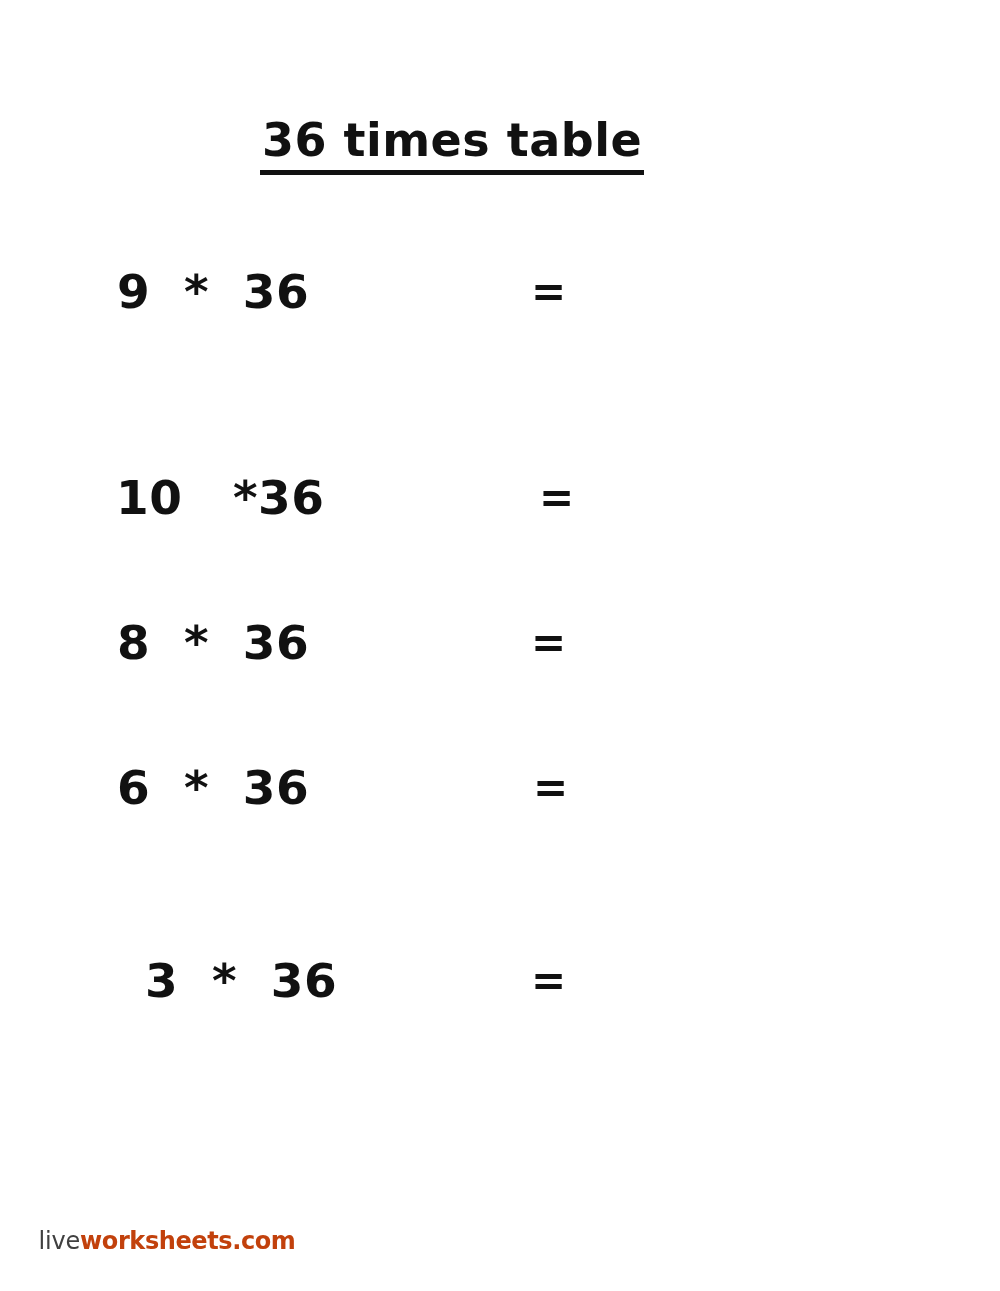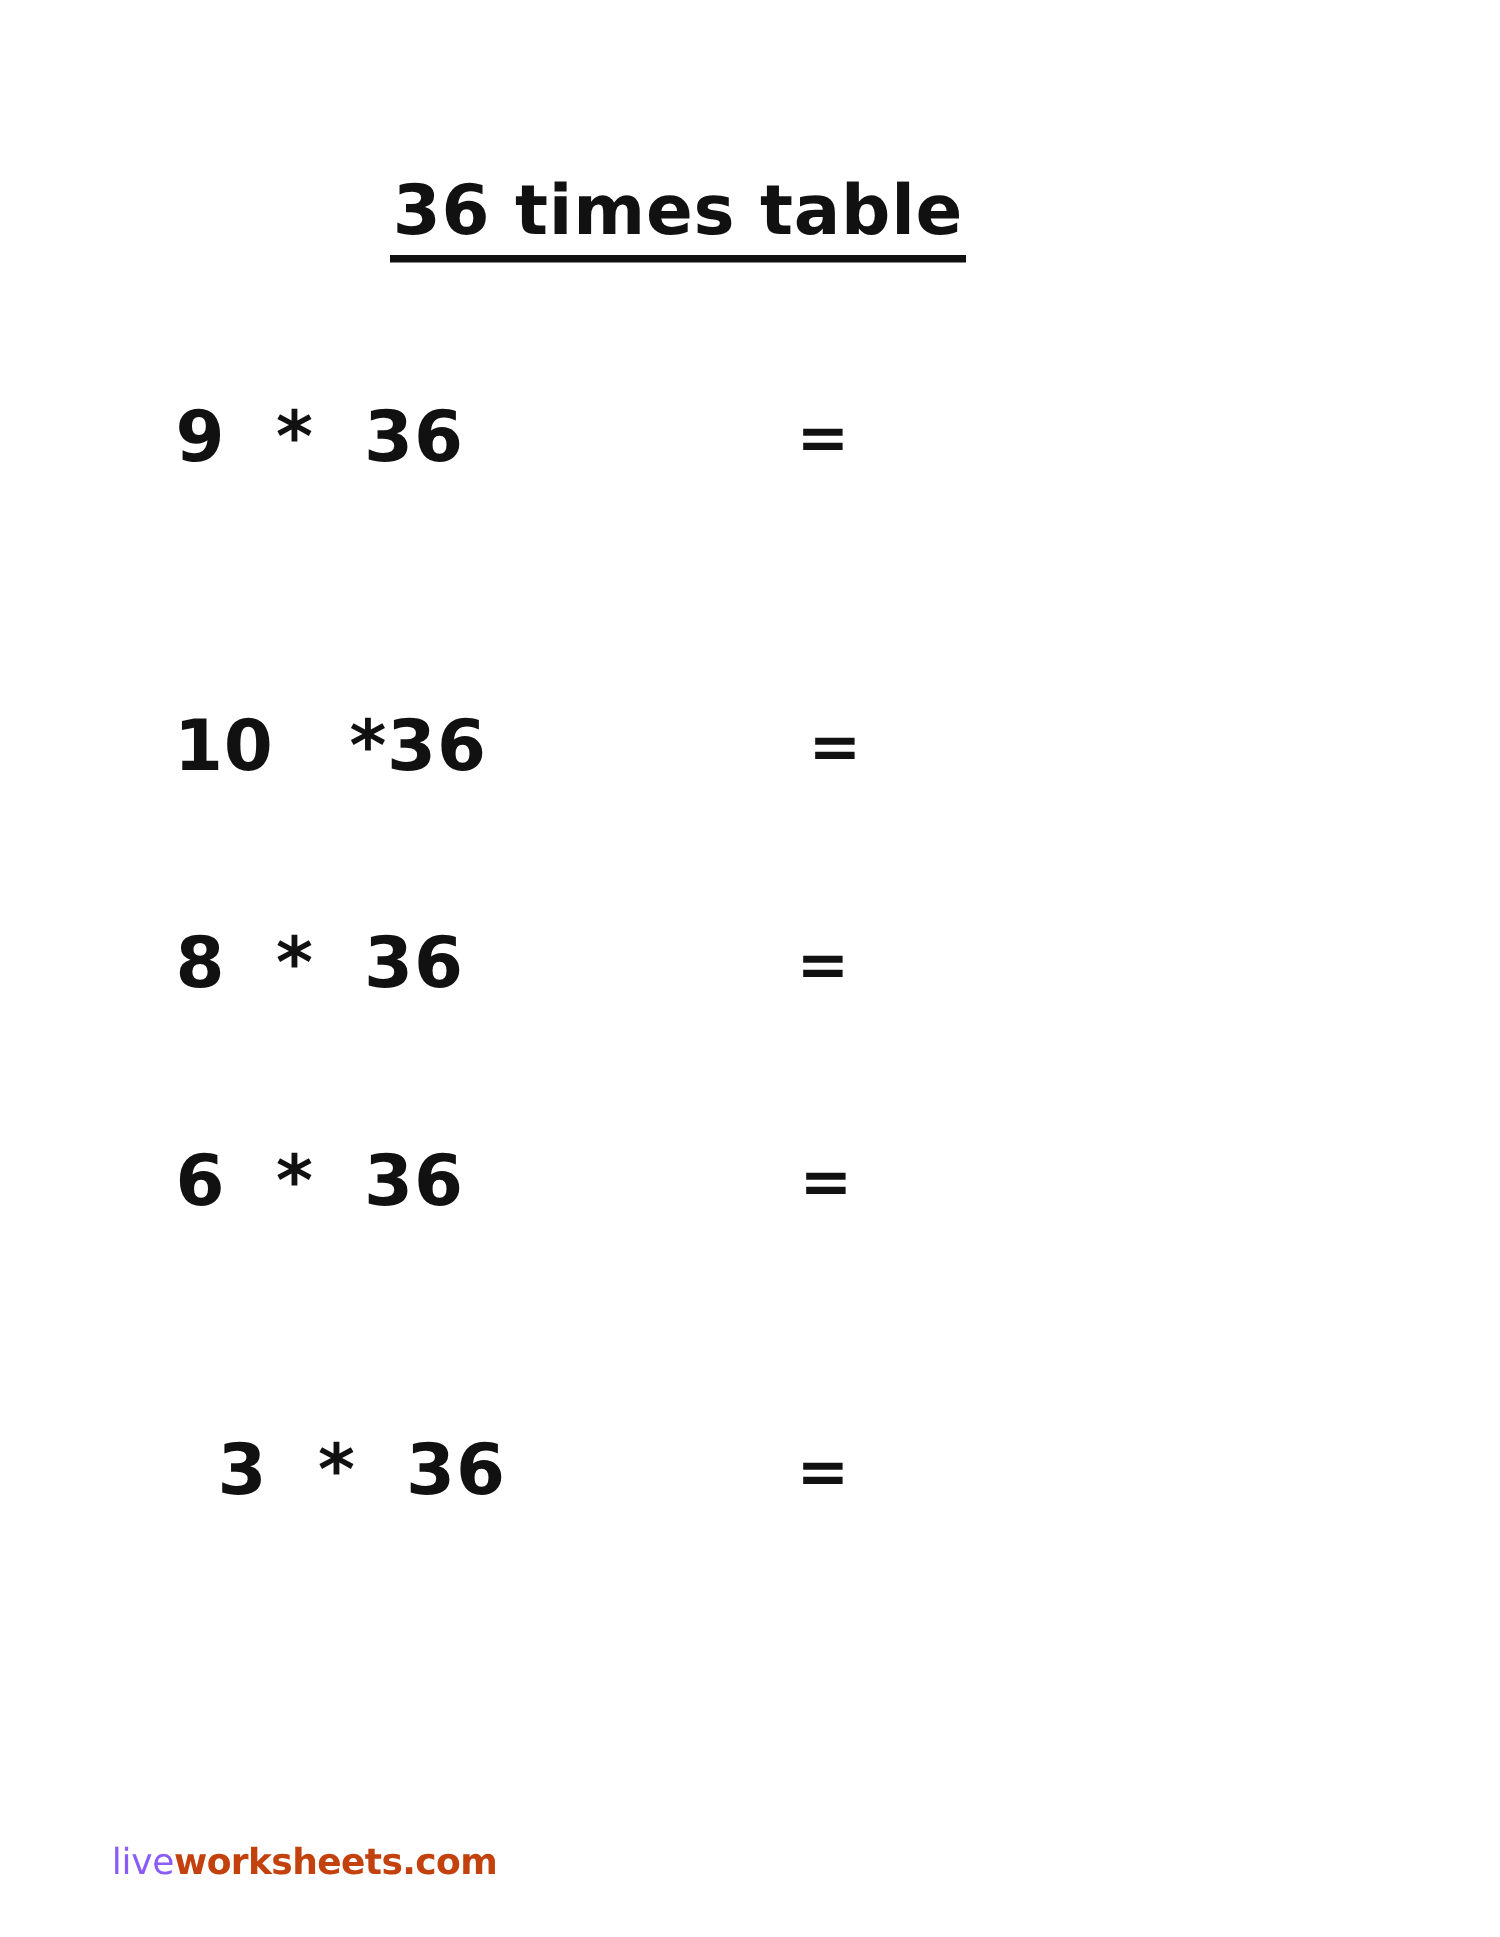--- a/index.html
+++ b/index.html
@@ -88,24 +88,23 @@
   .watermark {
     position: absolute;
     left: 8px;
     bottom: 8px;
     font-family: "DejaVu Sans", sans-serif;
     font-size: 24px;
     line-height: 28px;
     white-space: pre;
   }
   .watermark .wm-light {
-    color: #8b5cf6;
+    color: #404040;
     font-weight: 400;
     letter-spacing: -0.2px;
-    margin-left: 36px;
   }
   .watermark .wm-bold {
     color: #c2410c;
     font-weight: 700;
     letter-spacing: -0.4px;
   }
 </style>
 </head>
 <body>
 

